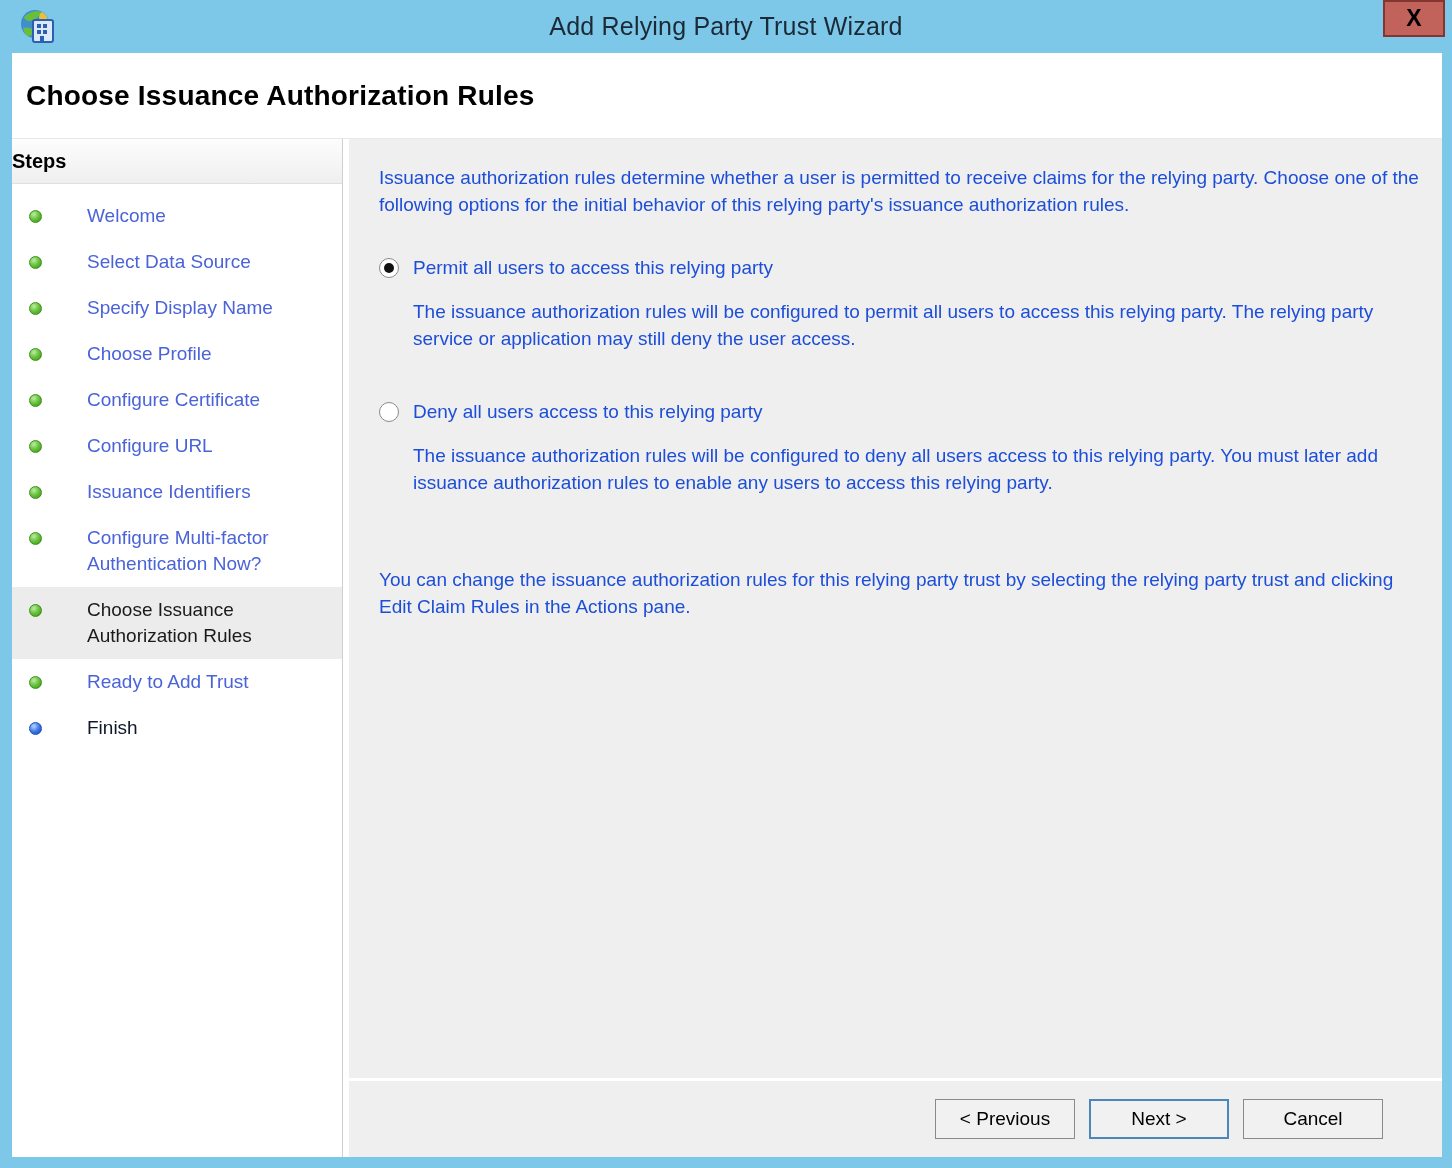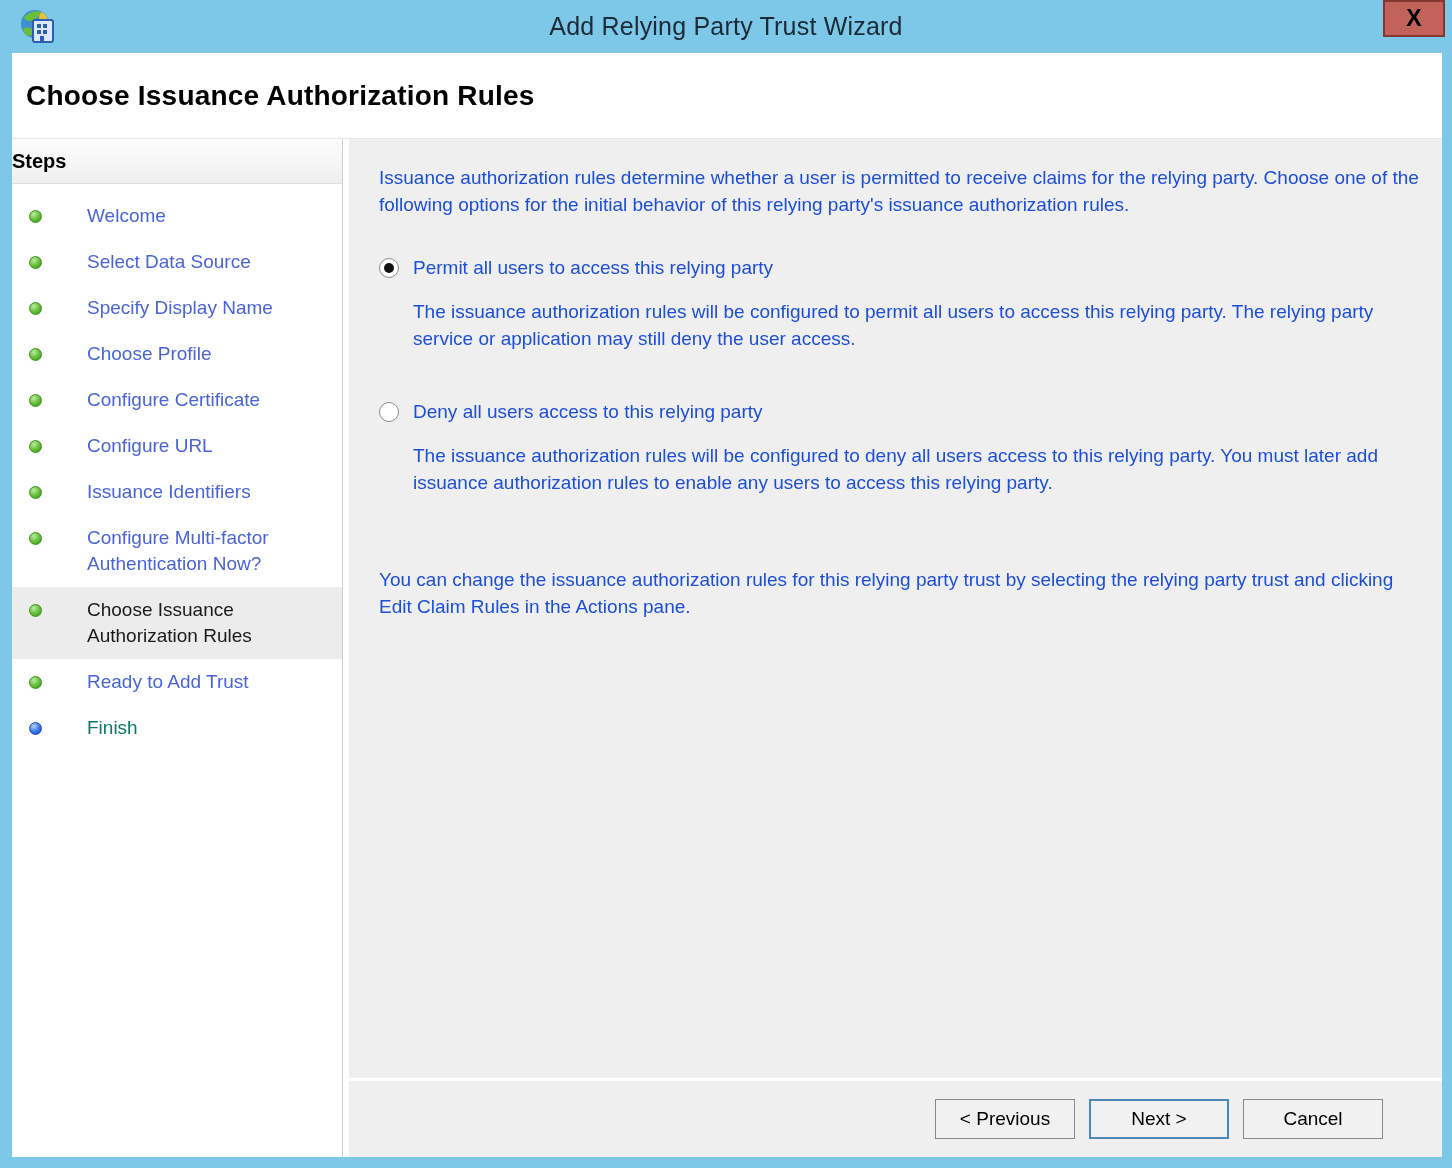--- a/index.html
+++ b/index.html
@@ -79,21 +79,21 @@
     background:radial-gradient(circle at 35% 30%, #b0e694 8%, #6cc53f 45%, #4aa423 80%);
     border:1px solid #3f8f1c;
   }
   .bullet-blue {
     background:radial-gradient(circle at 35% 30%, #a4c8f6 8%, #3d79e8 50%, #1d55c8 85%);
     border:1px solid #1e4fb6;
   }
   .step-item .step-label { color:#4a63d8; }
   .step-item.current { background:#ececec; }
   .step-item.current .step-label { color:#1a1a1a; }
-  .step-item.future  .step-label { color:#0f766e; }
+  .step-item.future  .step-label { color:#0f172a; }
 
   
   .content {
     flex:1; margin-left:6px;
     background:#efefef;
     display:flex; flex-direction:column;
     min-width:0;
   }
   .content-main {
     flex:1;

